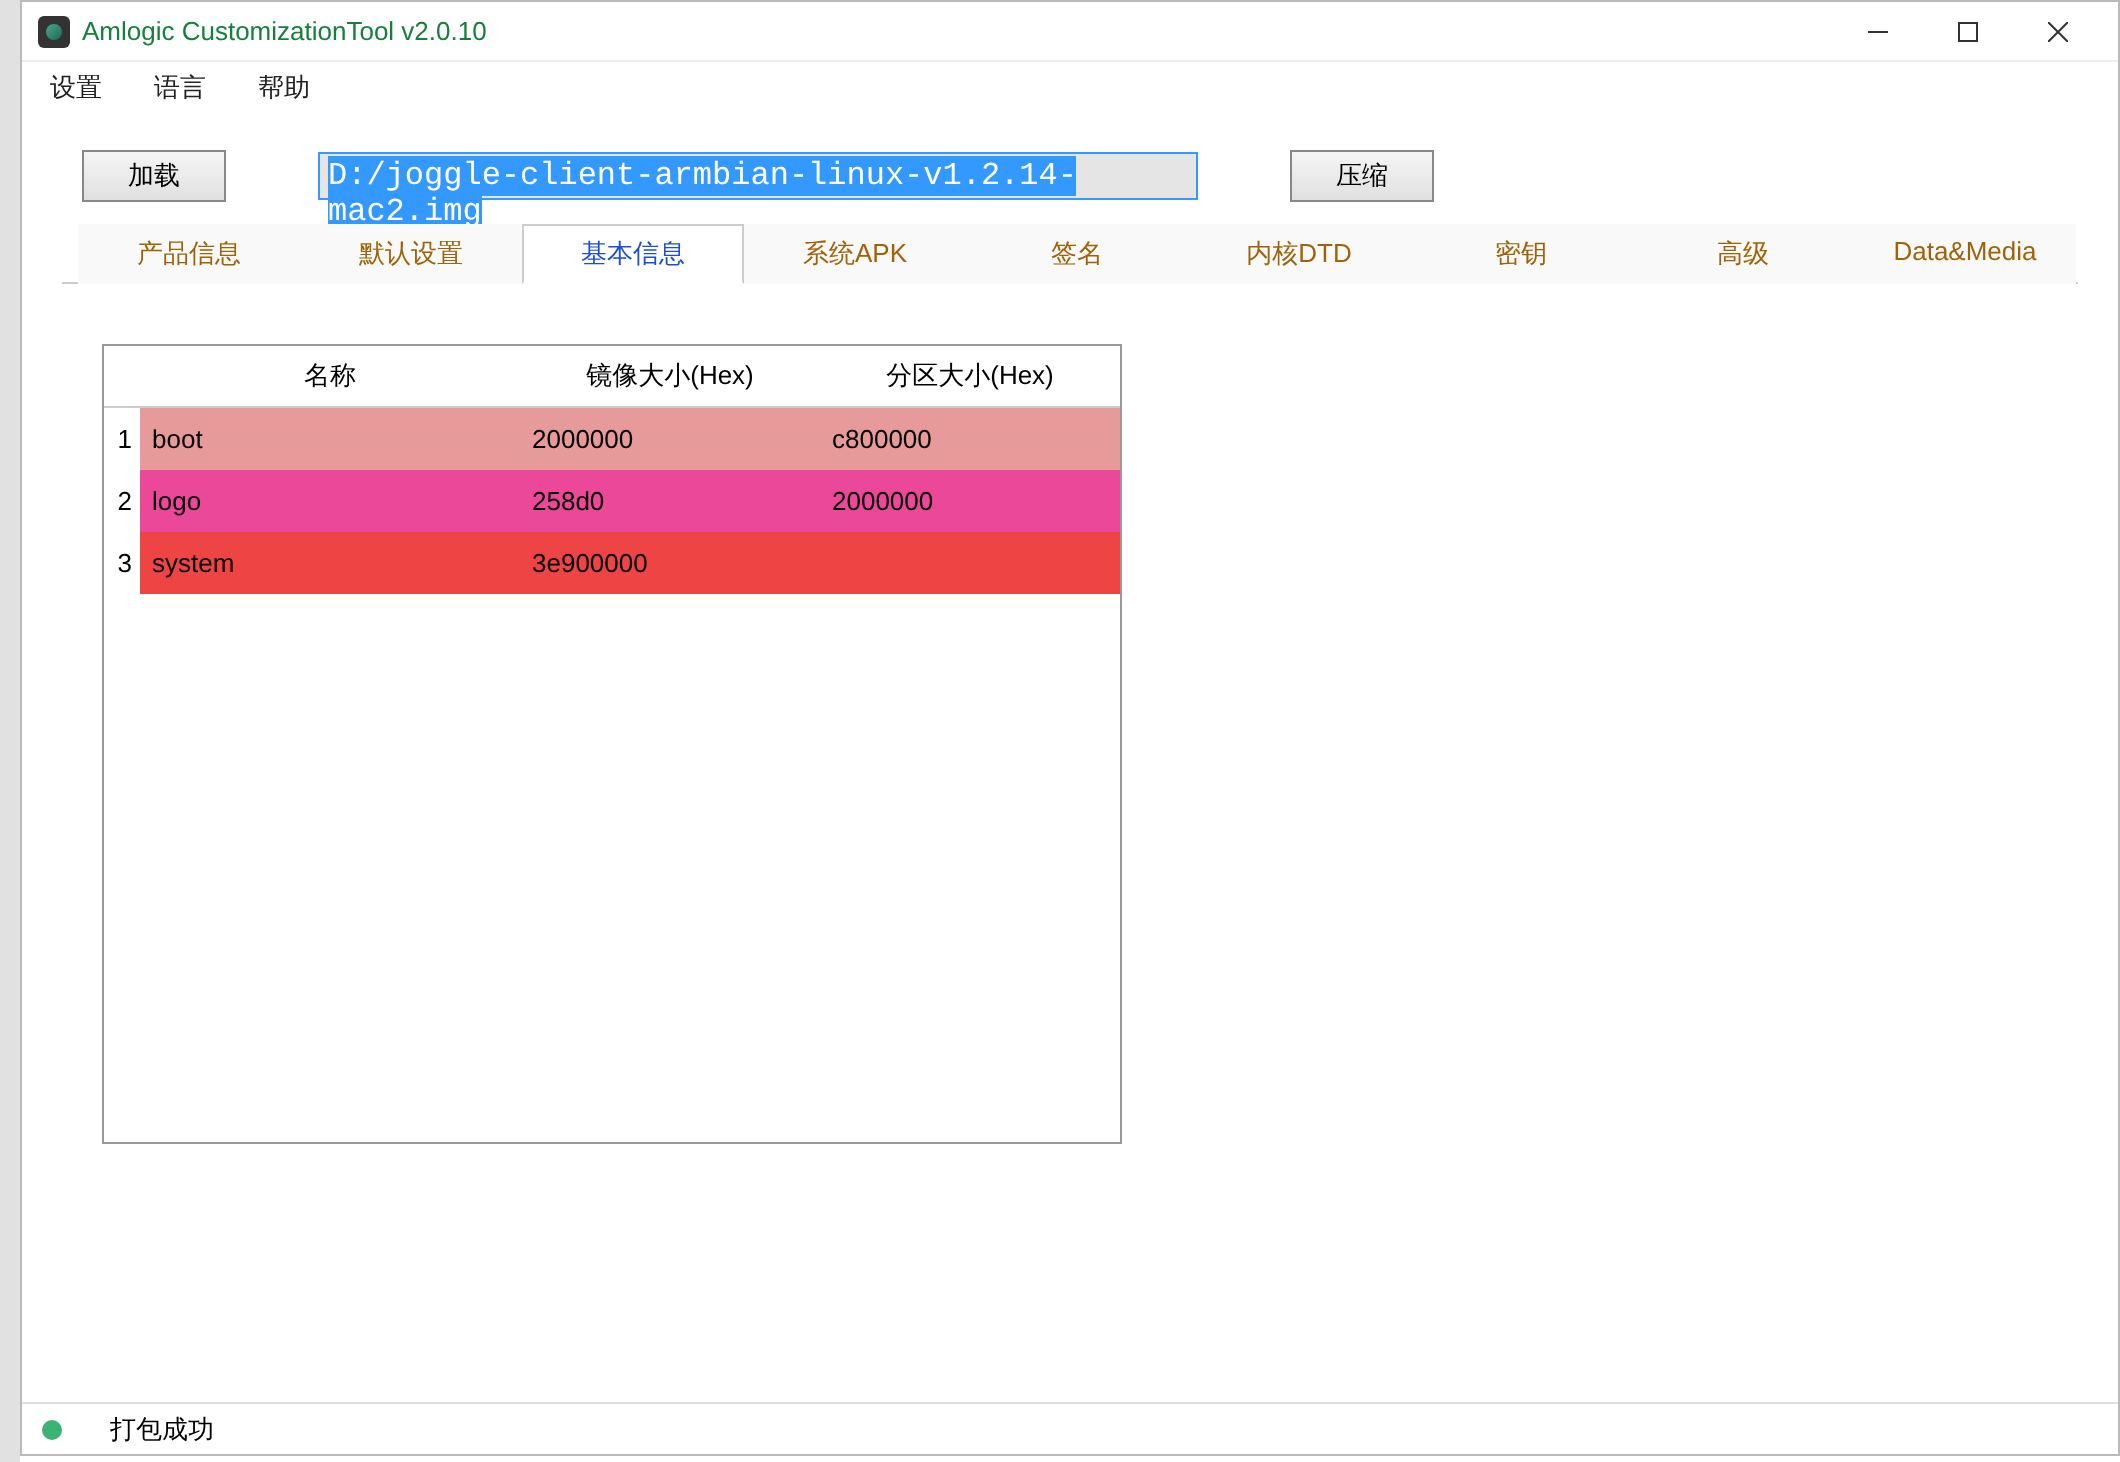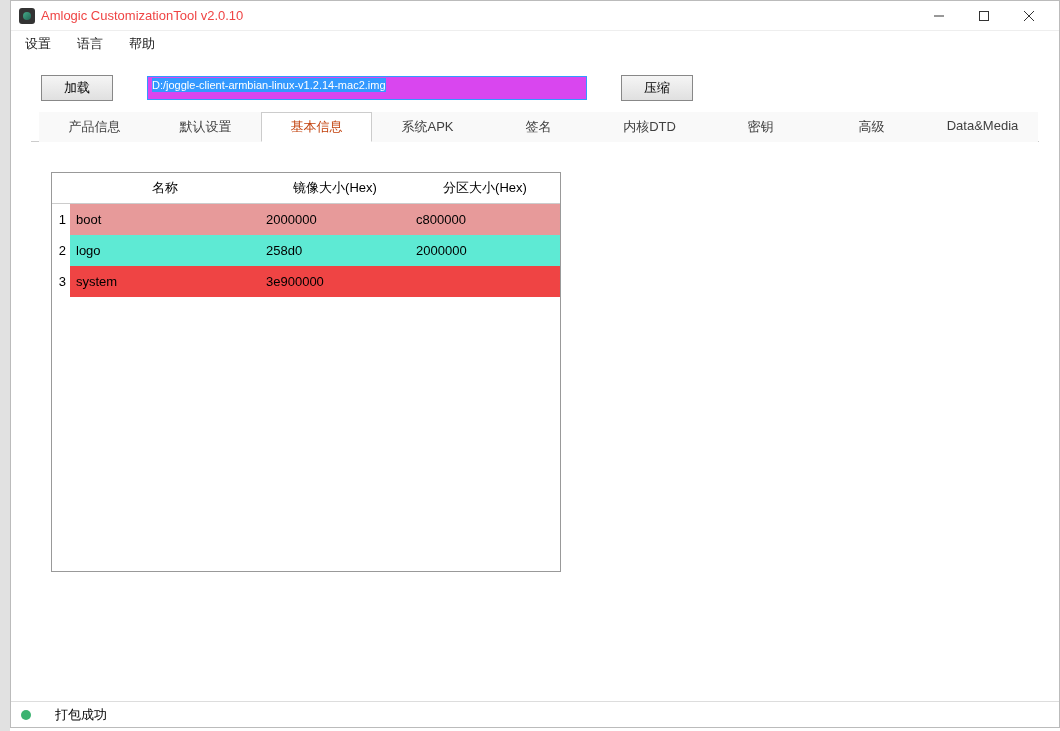--- a/index.html
+++ b/index.html
@@ -41,21 +41,21 @@
     }
     .titlebar-icon::after {
       content: "";
       width: 8px;
       height: 8px;
       border-radius: 50%;
       background: linear-gradient(135deg, #4a8, #265);
     }
     .titlebar-text {
       flex: 0 0 auto;
-      color: #ef4444;
+      color: #15803d;
     }
     .titlebar-spacer { flex: 1; }
     .win-controls {
       display: flex;
       height: 100%;
     }
     .win-btn {
       width: 45px;
       height: 100%;
       display: flex;
@@ -74,65 +74,65 @@
       color: #222;
     }
     .menu-item {
       cursor: pointer;
       padding: 2px 4px;
     }
     .toolbar {
       padding: 18px 20px 10px 30px;
       display: flex;
       align-items: center;
-      gap: 34px;
+      gap: 46px;
     }
     .btn {
       border: 1px solid #888;
       background: linear-gradient(#f5f5f5, #e0e0e0);
       padding: 3px 22px;
       cursor: pointer;
       font-family: inherit;
       font-size: 13px;
     }
     .path-input {
       width: 440px;
       height: 24px;
       border: 1px solid #3399ff;
       padding: 2px 4px;
-      font-family: Liberation Sans, sans-serif;
-      font-size: 11px;
+      font-family: Liberation Mono, monospace;
+      font-size: 16px;
       color: #fff;
-      background: #d946ef;
+      background: #e5e5e5;
     }
     .path-input .highlight {
       background: #3399ff;
       color: #fff;
       padding: 1px 0;
     }
     .tabs {
       display: flex;
       border-bottom: 1px solid #ccc;
       margin: 0 20px;
       padding-left: 8px;
     }
     .tab {
       padding: 5px 0;
       width: 111px;
       text-align: center;
       cursor: pointer;
-      color: #404040;
+      color: #a16207;
       border: 1px solid transparent;
       border-bottom: none;
       position: relative;
       top: 1px;
       background: #f9f9f9;
     }
     .tab.active {
-      color: #c2410c;
+      color: #1d4ed8;
       border: 1px solid #ccc;
       border-bottom: 1px solid #fff;
       background: #fff;
     }
     .content {
       padding: 30px 40px;
       display: flex;
       align-items: center;
       gap: 40px;
     }
@@ -161,21 +161,21 @@
     }
     tbody td.idx {
       text-align: right;
       width: 18px;
       padding-right: 4px;
       background: #fff !important;
     }
     .col-name { width: 190px; }
     .col-img { width: 150px; }
     tbody tr.row-red td:not(.idx) { background: #e79a9a; }
-    tbody tr.row-gray td:not(.idx) { background: #5eead4; }
+    tbody tr.row-gray td:not(.idx) { background: #ec4899; }
     tbody tr.row-yellow td:not(.idx) { background: #ef4444; }
     .hint-area {
       flex: 1;
       position: relative;
       height: 400px;
     }
     .hint-text {
       position: absolute;
       top: 370px;
       left: 80px;

